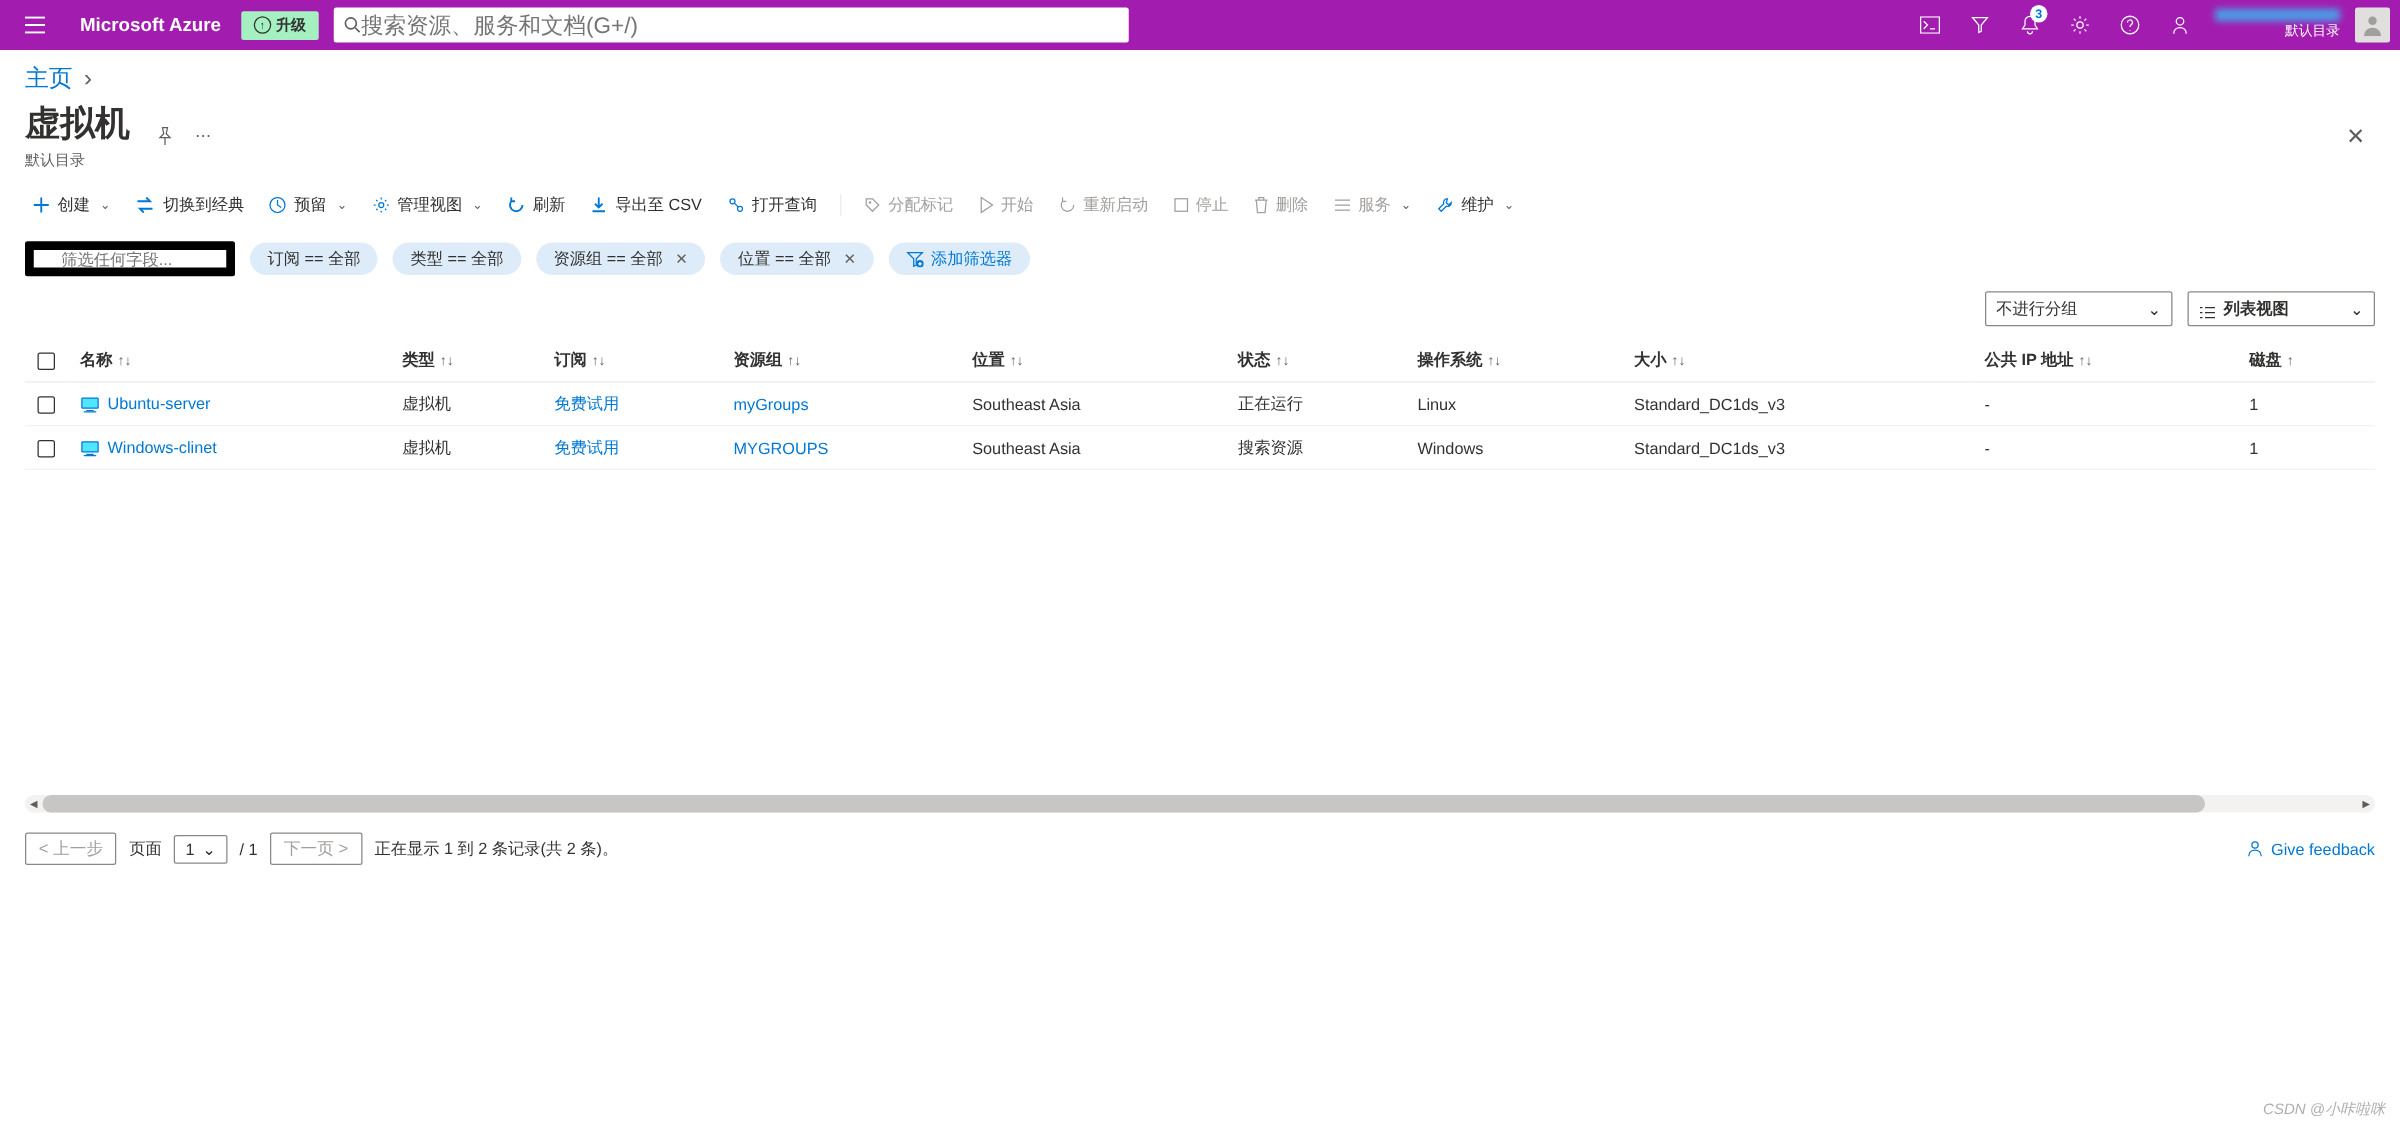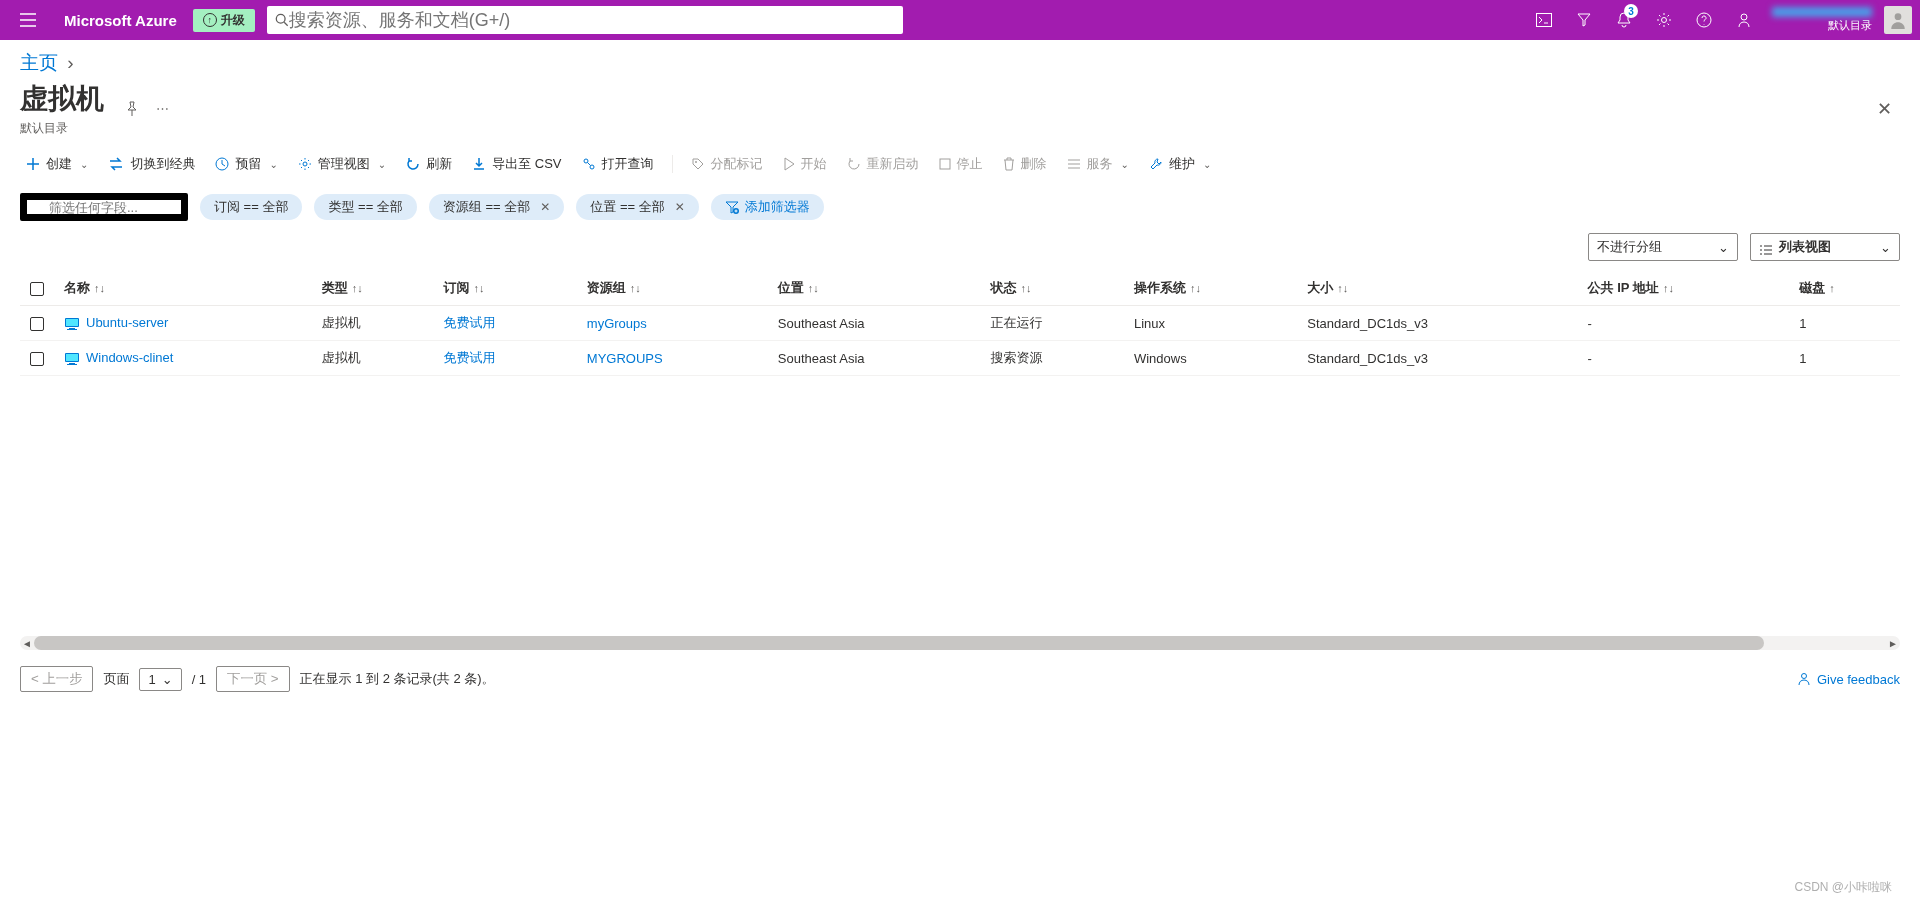--- a/index.html
+++ b/index.html
@@ -69,21 +69,21 @@
 
 .hscroll { margin: 0 20px; height: 14px; background: #f3f2f1; position: relative; border-radius: 7px; margin-top: 260px; }
 .hscroll .thumb { position: absolute; left: 14px; top: 0; bottom: 0; width: 92%; background: #c8c6c4; border-radius: 7px; }
 .hscroll .arr { position: absolute; top: 0; bottom: 0; width: 14px; display: flex; align-items: center; justify-content: center; color: #605e5c; font-size: 10px; cursor: pointer; }
 
 
 .pager { display: flex; align-items: center; padding: 16px 20px; gap: 10px; font-size: 13px; }
 .pbtn { border: 1px solid #8a8886; padding: 3px 10px; color: #a19f9d; cursor: default; border-radius: 2px; background: #fff; text-align: center; }
 .psel { border: 1px solid #8a8886; padding: 3px 8px; display: flex; align-items: center; gap: 6px; border-radius: 2px; }
 .feedback { margin-left: auto; color: #0078d4; display: flex; align-items: center; gap: 6px; cursor: pointer; }
-.watermark { position: fixed; bottom: 6px; right: 28px; color: rgba(120,120,120,0.6); font-size: 12px; }
+.watermark { position: fixed; bottom: 6px; right: 12px; color: rgba(120,120,120,0.6); font-size: 12px; font-style: italic; }
 
 svg { display: block; }
 </style>
 </head>
 <body>
 
 <div class="header">
   <div class="hamburger">
     <svg width="16" height="14" viewBox="0 0 16 14">
         <path d="M0 1h16M0 7h16M0 13h16" stroke="#fff" stroke-width="1.5"></path>

